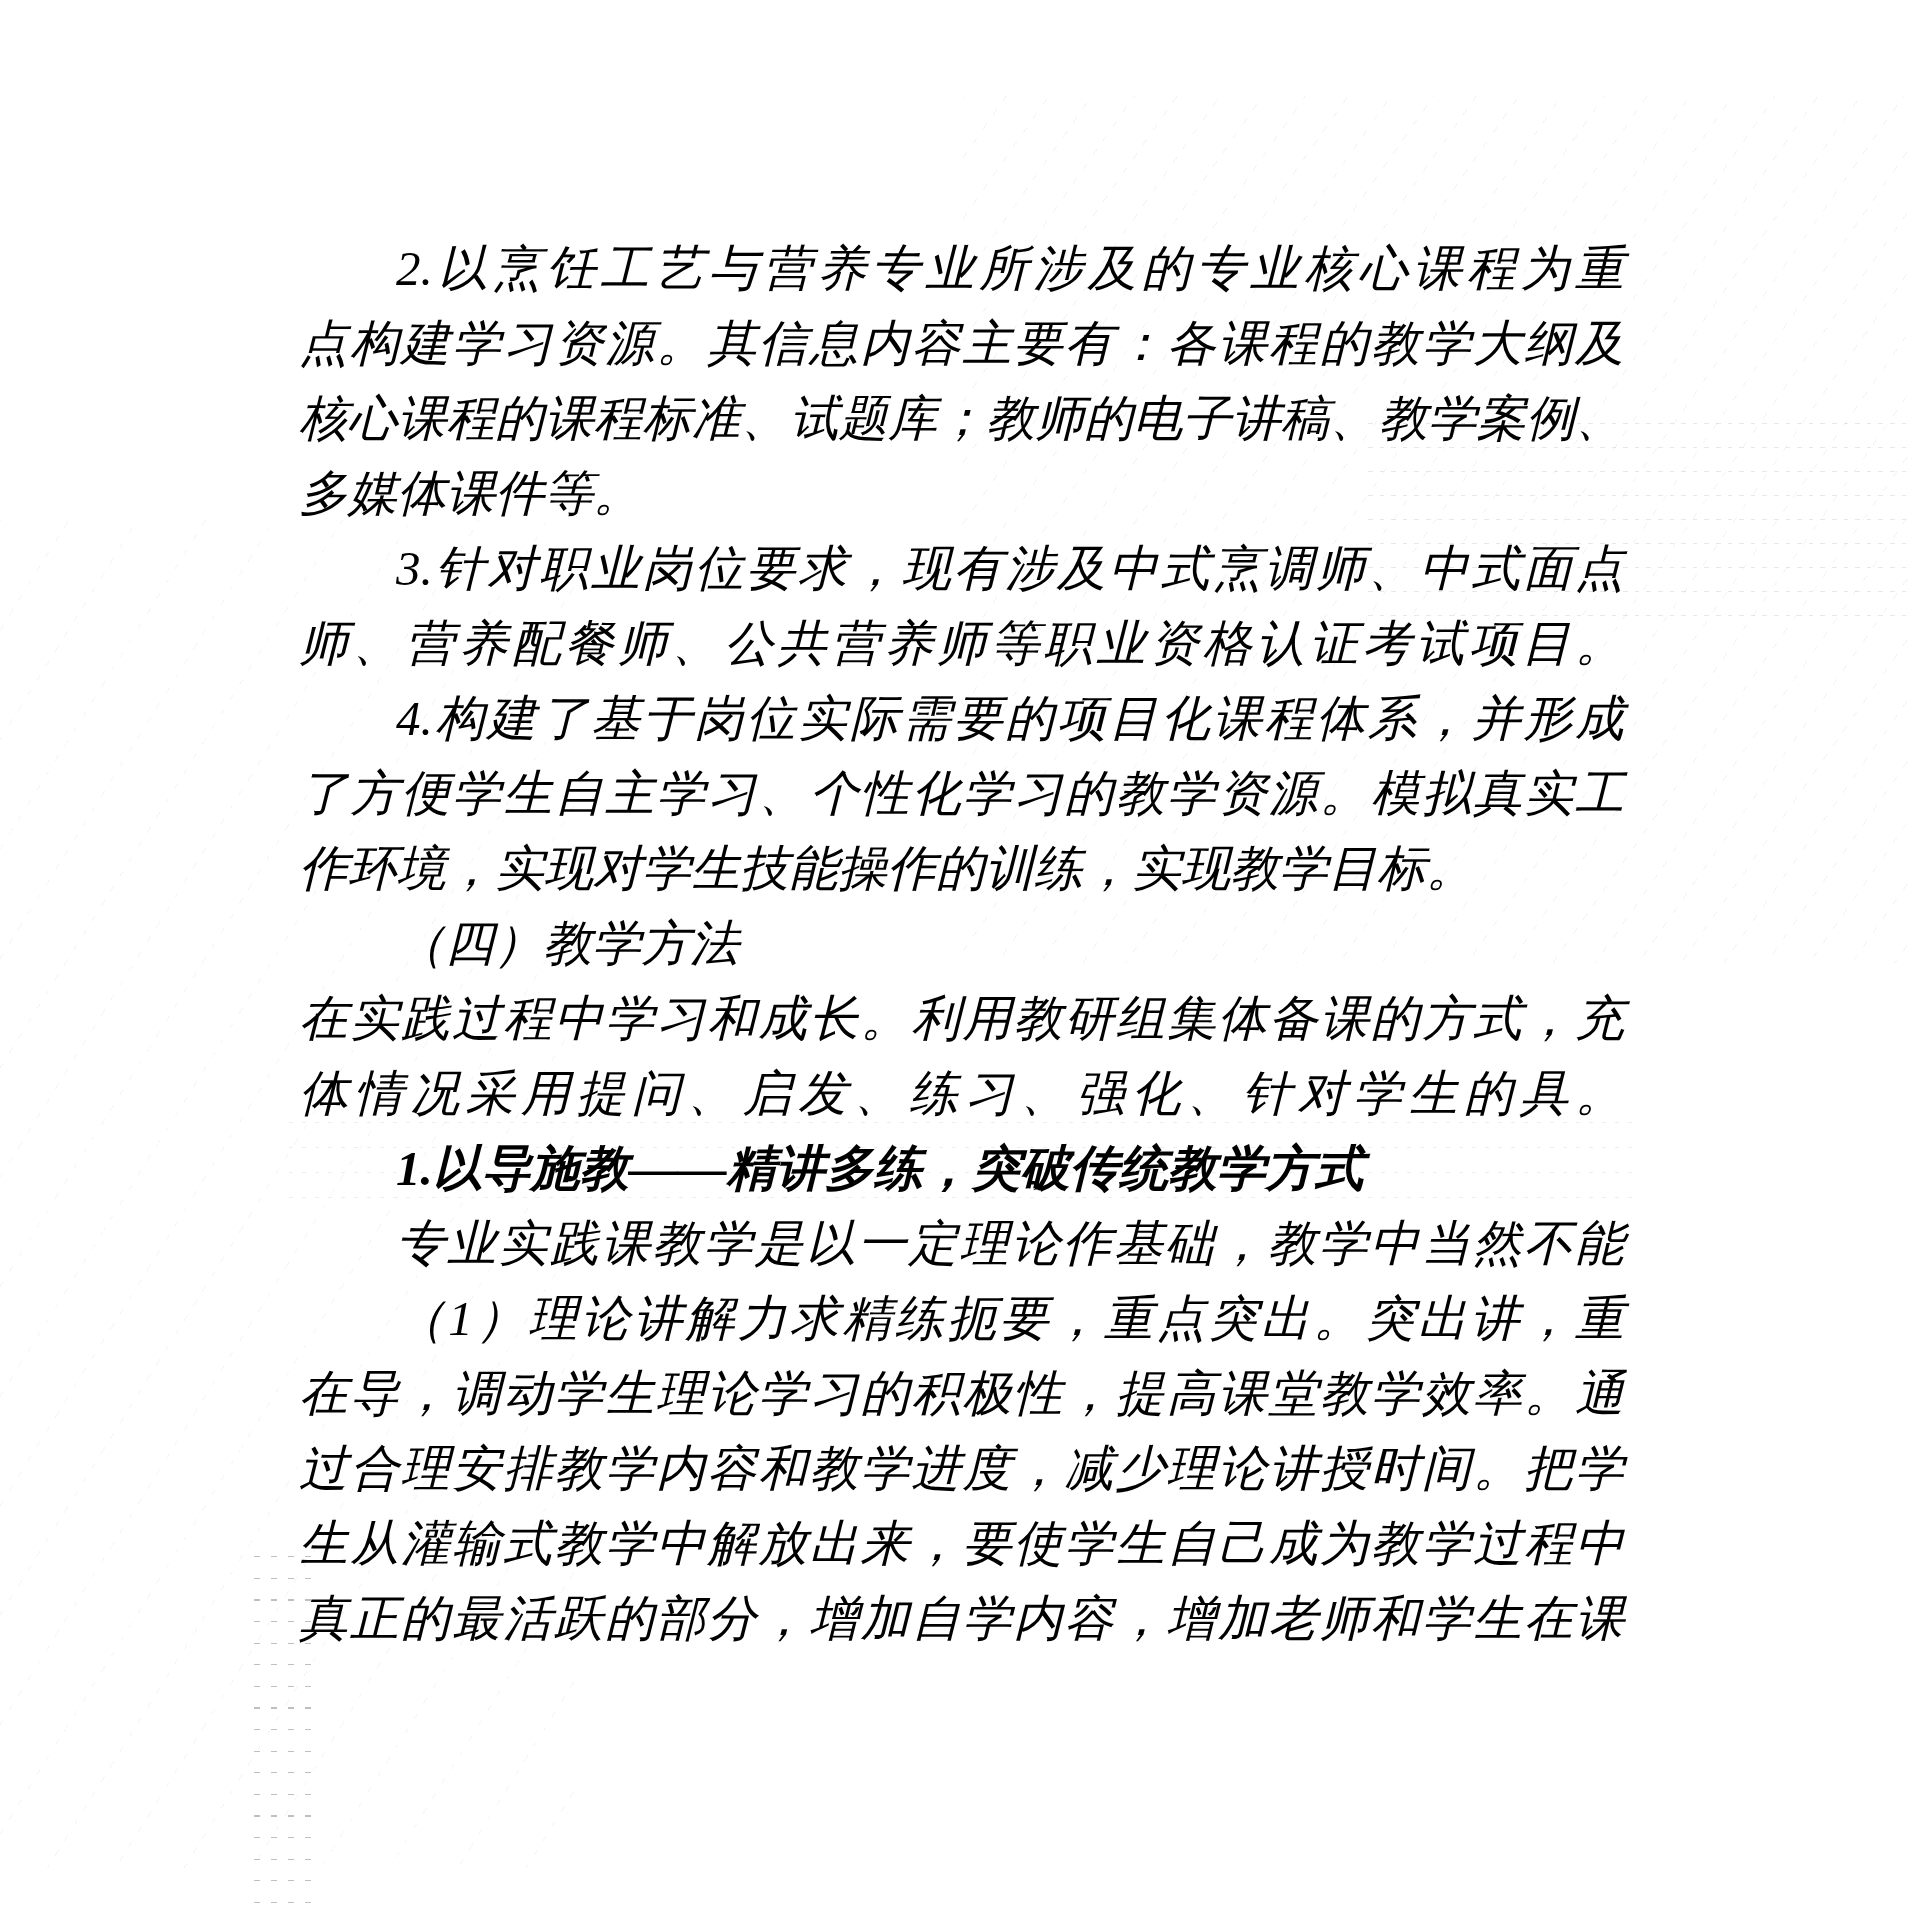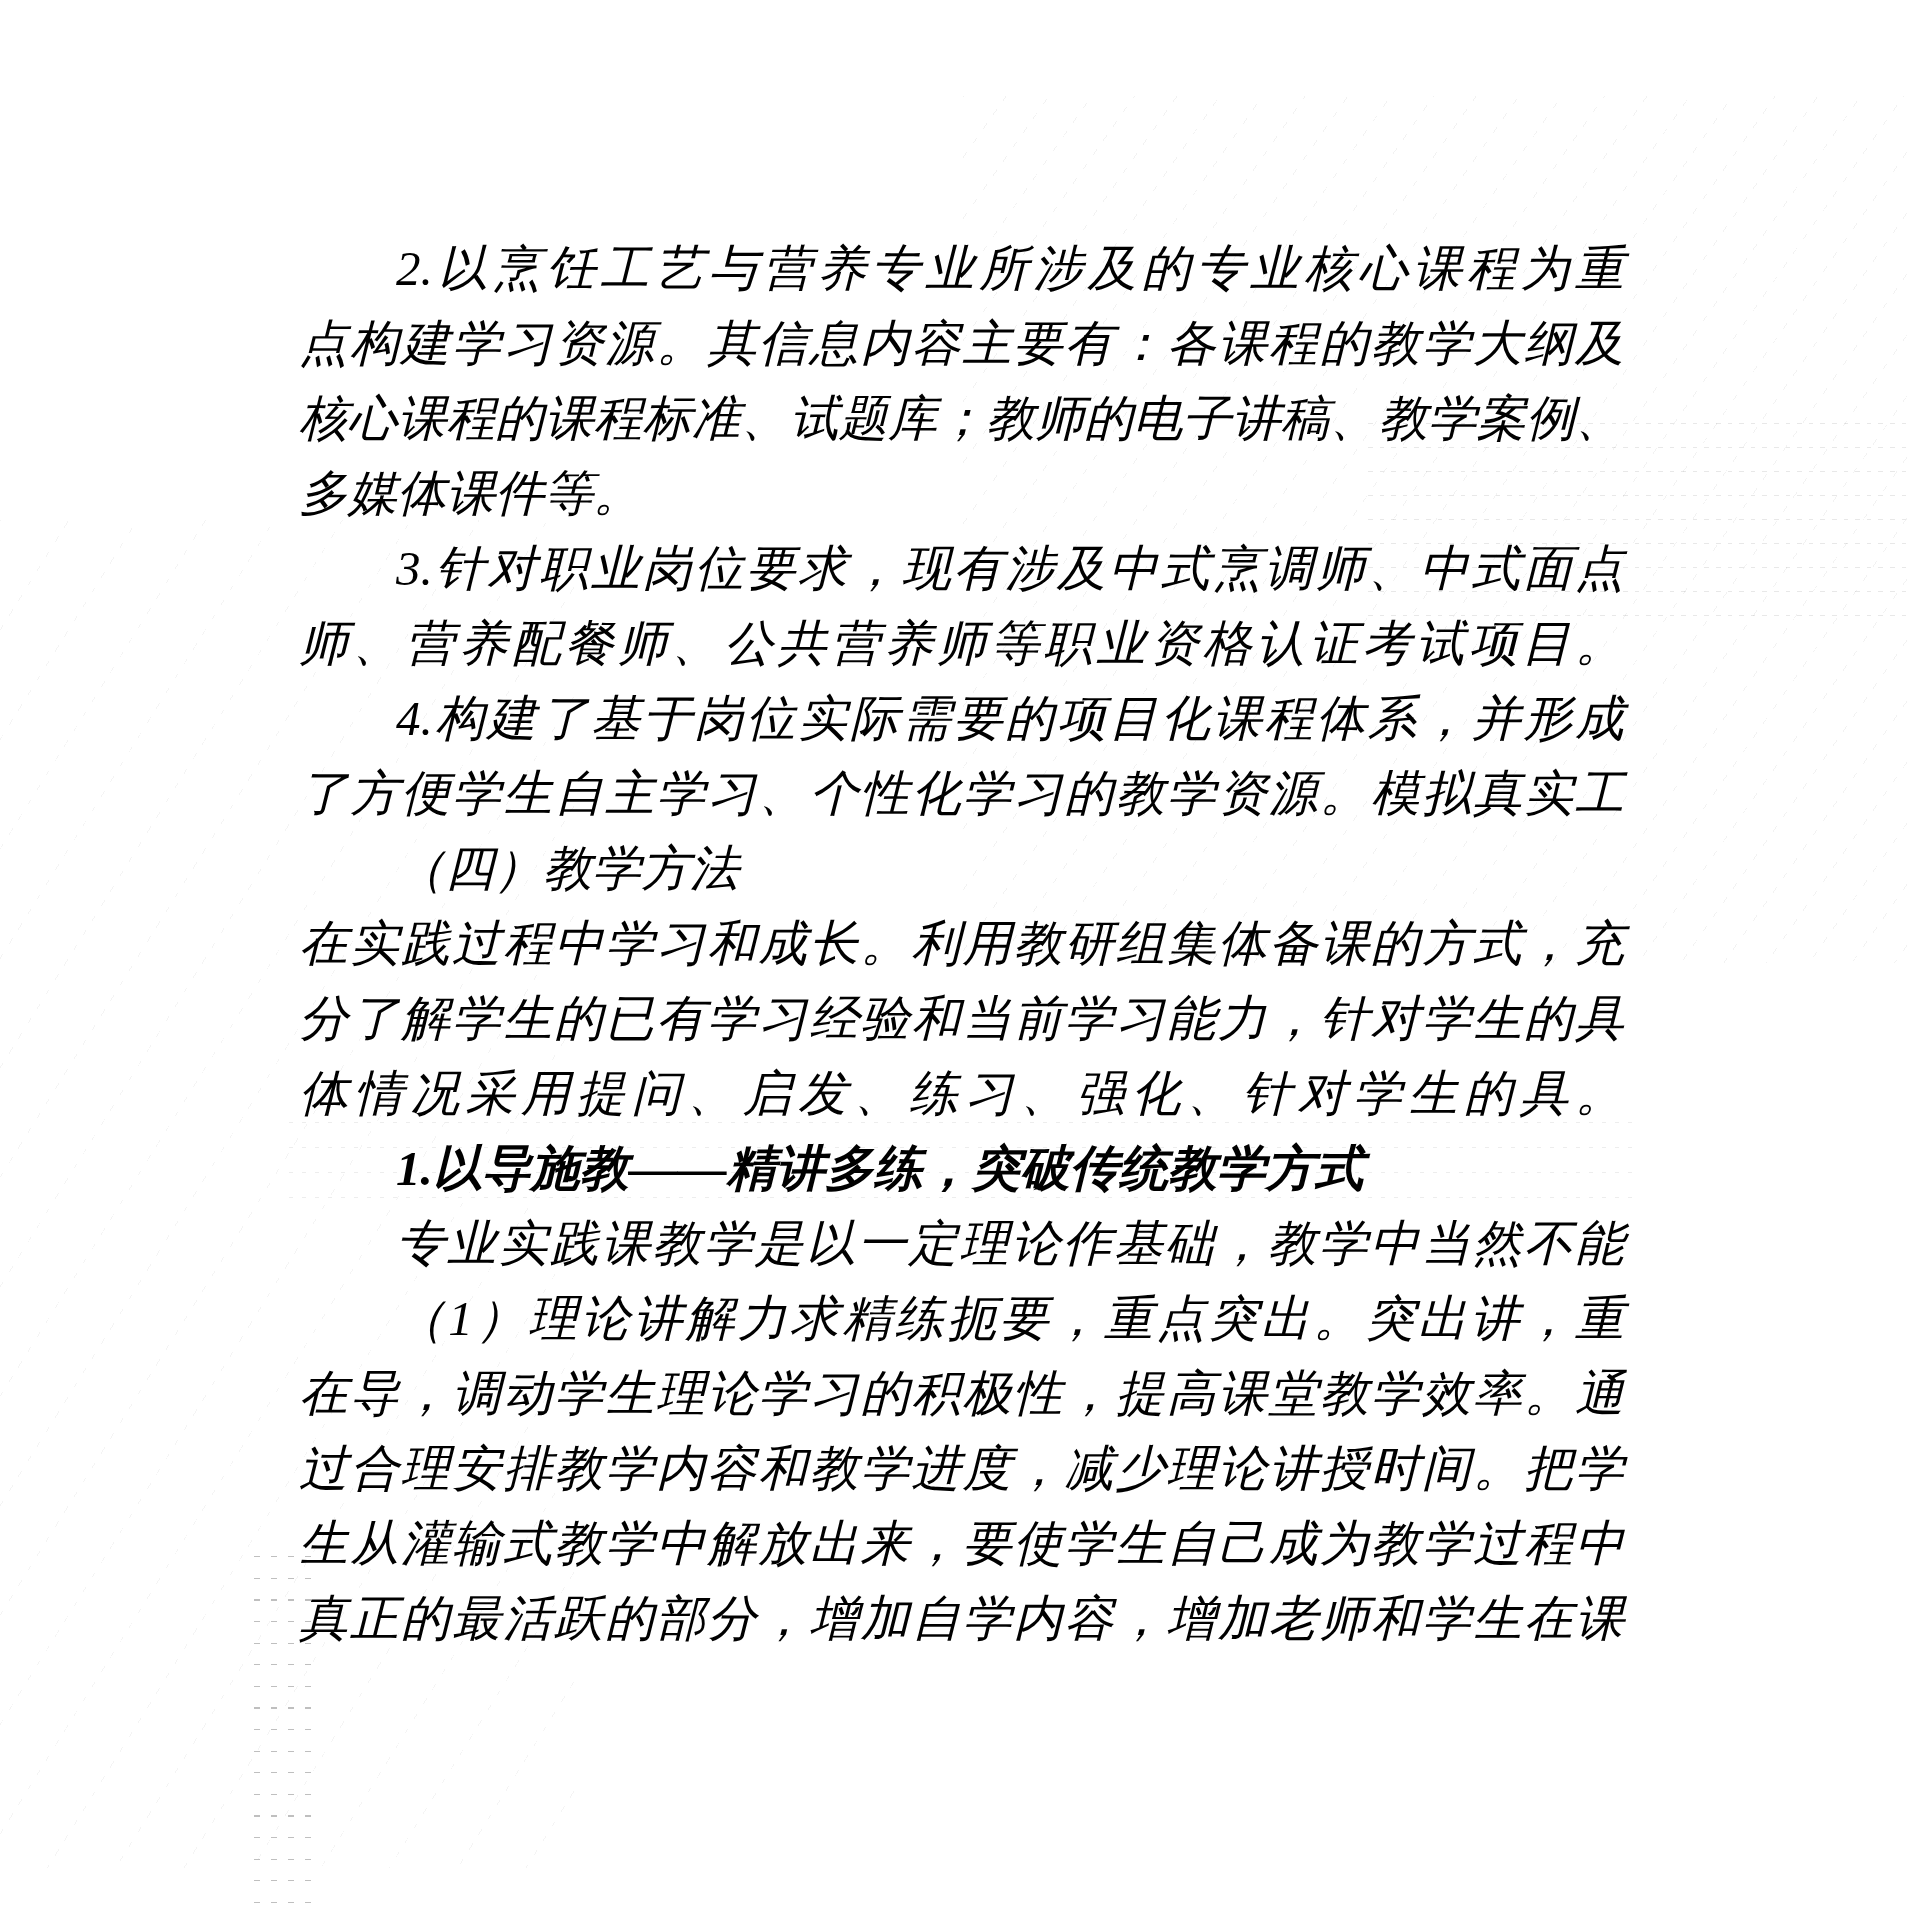--- a/index.html
+++ b/index.html
@@ -94,29 +94,29 @@
     </div>
 
     <div class="para">
       <div class="line ind fill">3.针对职业岗位要求，现有涉及中式烹调师、中式面点</div>
       <div class="line fill">师、营养配餐师、公共营养师等职业资格认证考试项目。</div>
     </div>
 
     <div class="para">
       <div class="line ind fill">4.构建了基于岗位实际需要的项目化课程体系，并形成</div>
       <div class="line fill">了方便学生自主学习、个性化学习的教学资源。模拟真实工</div>
+      <div class="line">作环境，实现对学生技能操作的训练，实现教学目标。</div>
     </div>
 
     <div class="para">
       <div class="line ind">（四）教学方法</div>
     </div>
 
     <div class="para">
       <div class="line fill">在实践过程中学习和成长。利用教研组集体备课的方式，充</div>
-      <div class="line fill">分了解学生的已有学习经验和当前学习能力，针对学生的具</div>
       <div class="line fill">体情况采用提问、启发、练习、强化、针对学生的具。</div>
     </div>
 
     <div class="para">
       <div class="line ind bold">1.以导施教——精讲多练，突破传统教学方式</div>
     </div>
 
     <div class="para">
       <div class="line ind fill">专业实践课教学是以一定理论作基础，教学中当然不能</div>
     </div>

